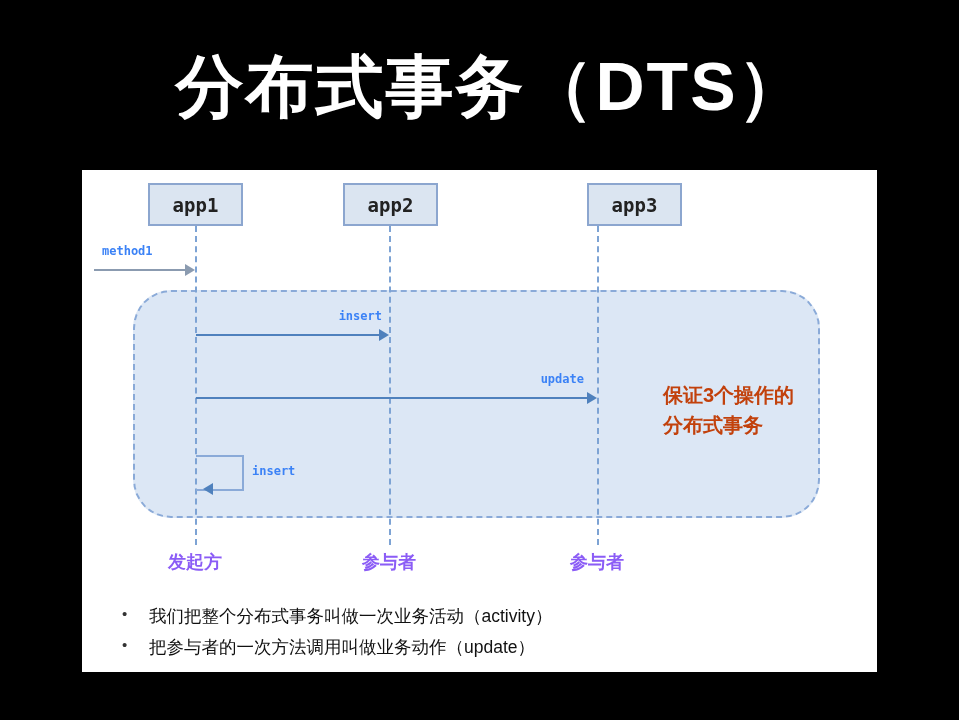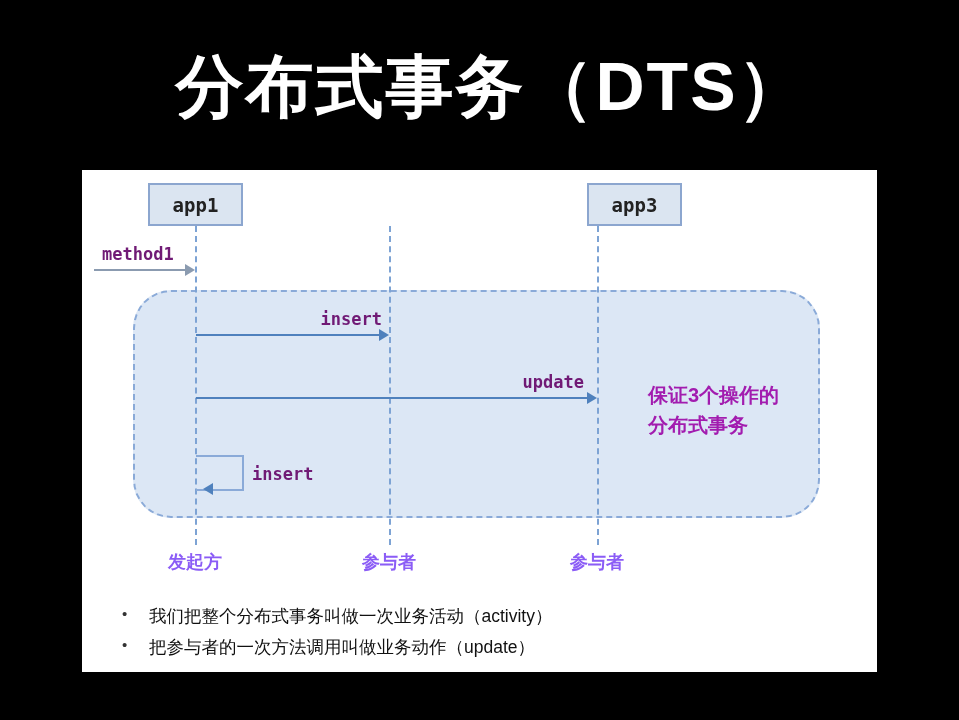--- a/index.html
+++ b/index.html
@@ -34,21 +34,21 @@
   
   .tx-container {
     position:absolute; left:51px; top:120px; width:687px; height:228px;
     background:#dce7f5; border:2px dashed #8aaad8; border-radius:38px; z-index:1;
   }
 
   
   .msg-label {
     position:absolute; z-index:5;
     font-family:"DejaVu Sans Mono","Liberation Mono",monospace;
-    font-size:17px; font-weight:700; color:#701a75; white-space:nowrap;
+    font-size:12px; font-weight:700; color:#3b82f6; white-space:nowrap;
   }
   .msg-line { position:absolute; border-top:2px solid #4f81bd; z-index:3; }
   .head-right { position:absolute; width:0; height:0; border:6px solid transparent; border-left:10px solid #4f81bd; z-index:3; }
   .head-left  { position:absolute; width:0; height:0; border:6px solid transparent; border-right:10px solid #4f81bd; z-index:3; }
   .gray-line { border-top-color:#8b9bb0; }
   .gray-head { border-left-color:#8b9bb0; }
 
   .lbl-method1 { left:20px;  top:74px; }
   .line-method1 { left:12px; top:99px;  width:92px; }
   .head-method1 { left:103px; top:94px; }
@@ -63,21 +63,21 @@
 
   .self-box {
     position:absolute; left:114px; top:285px; width:48px; height:36px;
     border:2px solid #8aaad8; border-left:none; z-index:3;
   }
   .head-self { left:115px; top:313px; }
   .lbl-self { left:170px; top:294px; }
 
   
   .note-line {
-    position:absolute; z-index:5; font-size:20px; font-weight:600; color:#a21caf; white-space:nowrap;
+    position:absolute; z-index:5; font-size:20px; font-weight:600; color:#c2410c; white-space:nowrap;margin-left:15px;
   }
   .note1 { left:566px; top:212px; }
   .note2 { left:566px; top:242px; }
 
   
   .role {
     position:absolute; top:380px; width:120px; text-align:center;
     font-size:18px; font-weight:600; color:#8b5cf6; white-space:nowrap;
   }
   .r1 { left:53px; } .r2 { left:247px; } .r3 { left:455px; }
@@ -97,20 +97,23 @@
   <div class="panel">
 
     <div class="tx-container"></div>
 
     <div class="lifeline l1"></div>
     <div class="lifeline l2"></div>
     <div class="lifeline l3"></div>
 
     <div class="actor actor1">
       <span>app1</span>
+    </div>
+    <div class="actor actor2">
+      <span>app2</span>
     </div>
     <div class="actor actor3">
       <span>app3</span>
     </div>
 
     <div class="msg-label lbl-method1">method1</div>
     <div class="msg-line gray-line line-method1"></div>
     <div class="head-right gray-head head-method1"></div>
 
     <div class="msg-label lbl-insert">insert</div>

